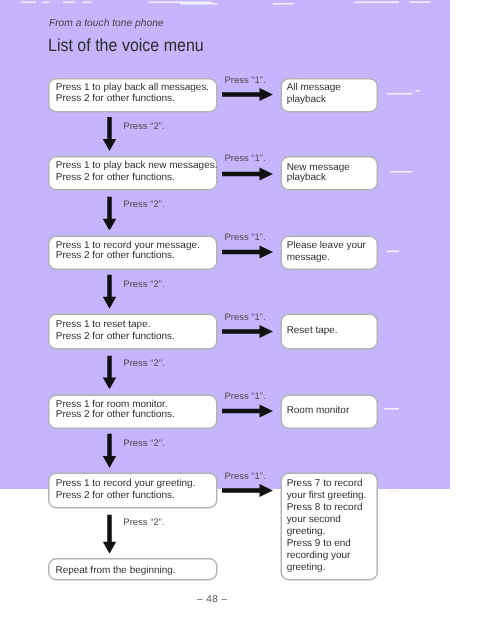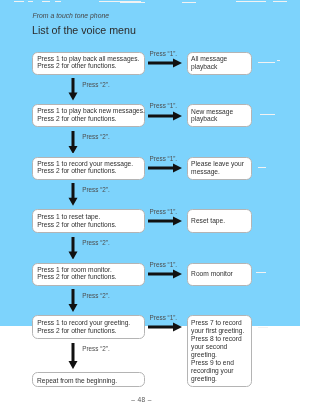--- a/index.html
+++ b/index.html
@@ -1,20 +1,20 @@
 <!DOCTYPE html>
 <html><head>
 <meta charset="utf-8">
 <title>List of the voice menu</title>
 <style>
   html,body{margin:0;padding:0;background:#fff;}
   body{width:300px;height:415px;overflow:hidden;
        font-family:"Liberation Sans","DejaVu Sans",sans-serif;
        color:#3a3a3a;-webkit-font-smoothing:antialiased;}
-  .page{position:relative;width:300px;height:326px;background:#7dd3fc;
+  .page{position:relative;width:300px;height:326px;background:#c4b5fd;
         transform:translateZ(0);will-change:transform;}
 
   .kicker{position:absolute;left:32.6px;top:11.8px;font-style:italic;
           font-size:6.85px;line-height:8px;color:#474747;white-space:nowrap;}
   .title{position:absolute;left:31.6px;top:23.9px;font-size:11.8px;line-height:12px;
          color:#2b2b2b;white-space:nowrap;
          transform:scaleX(.905);transform-origin:0 0;}
 
   .box{position:absolute;border:0.7px solid #b4b4b4;border-radius:5.5px;
        box-sizing:border-box;background:#fff;

